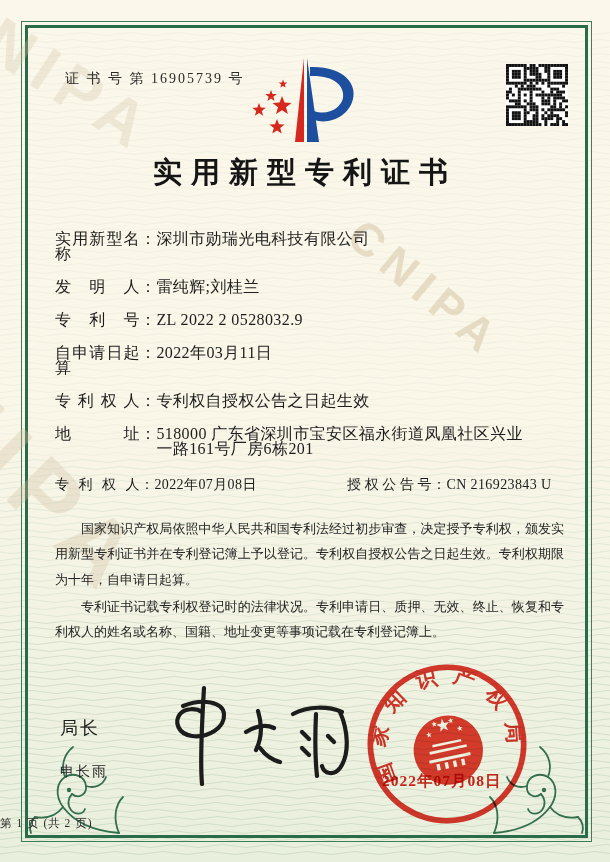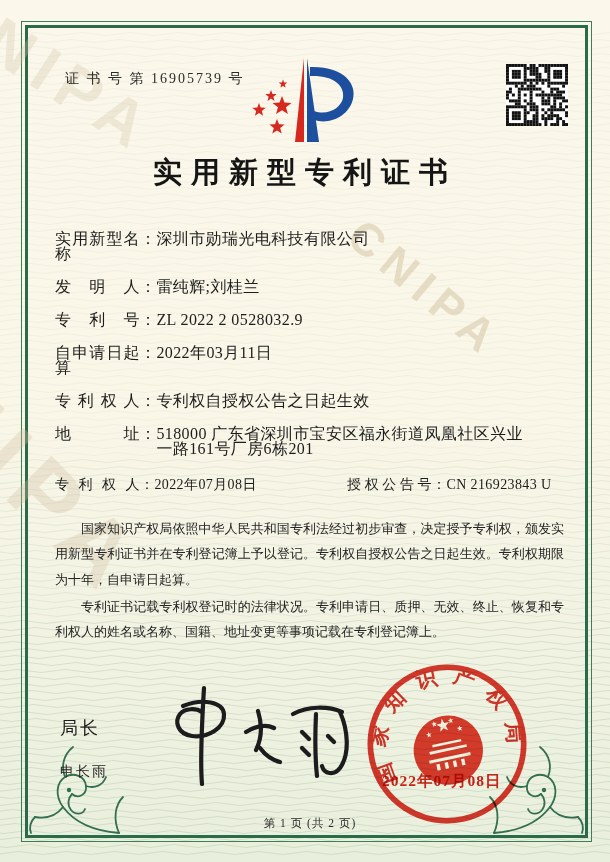--- a/index.html
+++ b/index.html
@@ -38,22 +38,22 @@
   .body-text{margin-top:21px;font-size:13px;line-height:1.95;color:#242424;text-align:justify;}
   .body-text p{margin:0 0 2px 0;text-indent:2em;}
   
   .sig-title{position:absolute;left:60px;top:716px;z-index:2;font-size:18px;letter-spacing:2px;color:#1d1d1d;}
   .sig-name{position:absolute;left:60px;top:744px;z-index:2;font-size:14px;letter-spacing:2px;color:#1d1d1d;margin-top:19px;}
   .sig-hand{position:absolute;left:128px;top:676px;z-index:2;}
   .seal{position:absolute;left:363px;top:660px;width:168px;height:168px;z-index:3;opacity:0.93;
     mix-blend-mode:multiply;transform:rotate(-6deg);}
   .seal-date{position:absolute;left:382px;top:771px;z-index:4;font-size:15.5px;font-weight:bold;
     color:#d8271c;letter-spacing:1px;white-space:nowrap;mix-blend-mode:multiply;}
-  .footer{position:absolute;left:0;right:16px;top:816px;z-index:2;text-align:center;
-    font-size:11.5px;letter-spacing:1px;color:#2b2b2b;padding-left:26px;}
+  .footer{position:absolute;left:0;right:16px;top:816px;z-index:2;text-align:left;
+    font-size:11.5px;letter-spacing:1px;color:#2b2b2b;}
 </style>
 </head>
 <body>
 
 <div class="page">
 
   <svg id="waves" width="610" height="862" viewBox="0 0 610 862" xmlns="http://www.w3.org/2000/svg">
       <path d="M-2 34 q12 3 24 0 q12 -3 24 0 q12 3 24 0 q12 -3 24 0 q12 3 24 0 q12 -3 24 0 q12 3 24 0 q12 -3 24 0 q12 3 24 0 q12 -3 24 0 q12 3 24 0 q12 -3 24 0 q12 3 24 0 q12 -3 24 0 q12 3 24 0 q12 -3 24 0 q12 3 24 0 q12 -3 24 0 q12 3 24 0 q12 -3 24 0 q12 3 24 0 q12 -3 24 0 q12 3 24 0 q12 -3 24 0 q12 3 24 0 q12 -3 24 0 q12 3 24 0 q12 -3 24 0 q12 3 24 0 q12 -3 24 0" fill="none" stroke="rgba(120,160,122,0.1)" stroke-width="0.7"></path>
       <path d="M-13 41 q12 3 24 0 q12 -3 24 0 q12 3 24 0 q12 -3 24 0 q12 3 24 0 q12 -3 24 0 q12 3 24 0 q12 -3 24 0 q12 3 24 0 q12 -3 24 0 q12 3 24 0 q12 -3 24 0 q12 3 24 0 q12 -3 24 0 q12 3 24 0 q12 -3 24 0 q12 3 24 0 q12 -3 24 0 q12 3 24 0 q12 -3 24 0 q12 3 24 0 q12 -3 24 0 q12 3 24 0 q12 -3 24 0 q12 3 24 0 q12 -3 24 0 q12 3 24 0 q12 -3 24 0 q12 3 24 0 q12 -3 24 0" fill="none" stroke="rgba(120,160,122,0.1)" stroke-width="0.7"></path>
       <path d="M-0 48 q12 3 24 0 q12 -3 24 0 q12 3 24 0 q12 -3 24 0 q12 3 24 0 q12 -3 24 0 q12 3 24 0 q12 -3 24 0 q12 3 24 0 q12 -3 24 0 q12 3 24 0 q12 -3 24 0 q12 3 24 0 q12 -3 24 0 q12 3 24 0 q12 -3 24 0 q12 3 24 0 q12 -3 24 0 q12 3 24 0 q12 -3 24 0 q12 3 24 0 q12 -3 24 0 q12 3 24 0 q12 -3 24 0 q12 3 24 0 q12 -3 24 0 q12 3 24 0 q12 -3 24 0 q12 3 24 0 q12 -3 24 0" fill="none" stroke="rgba(120,160,122,0.1)" stroke-width="0.7"></path>

